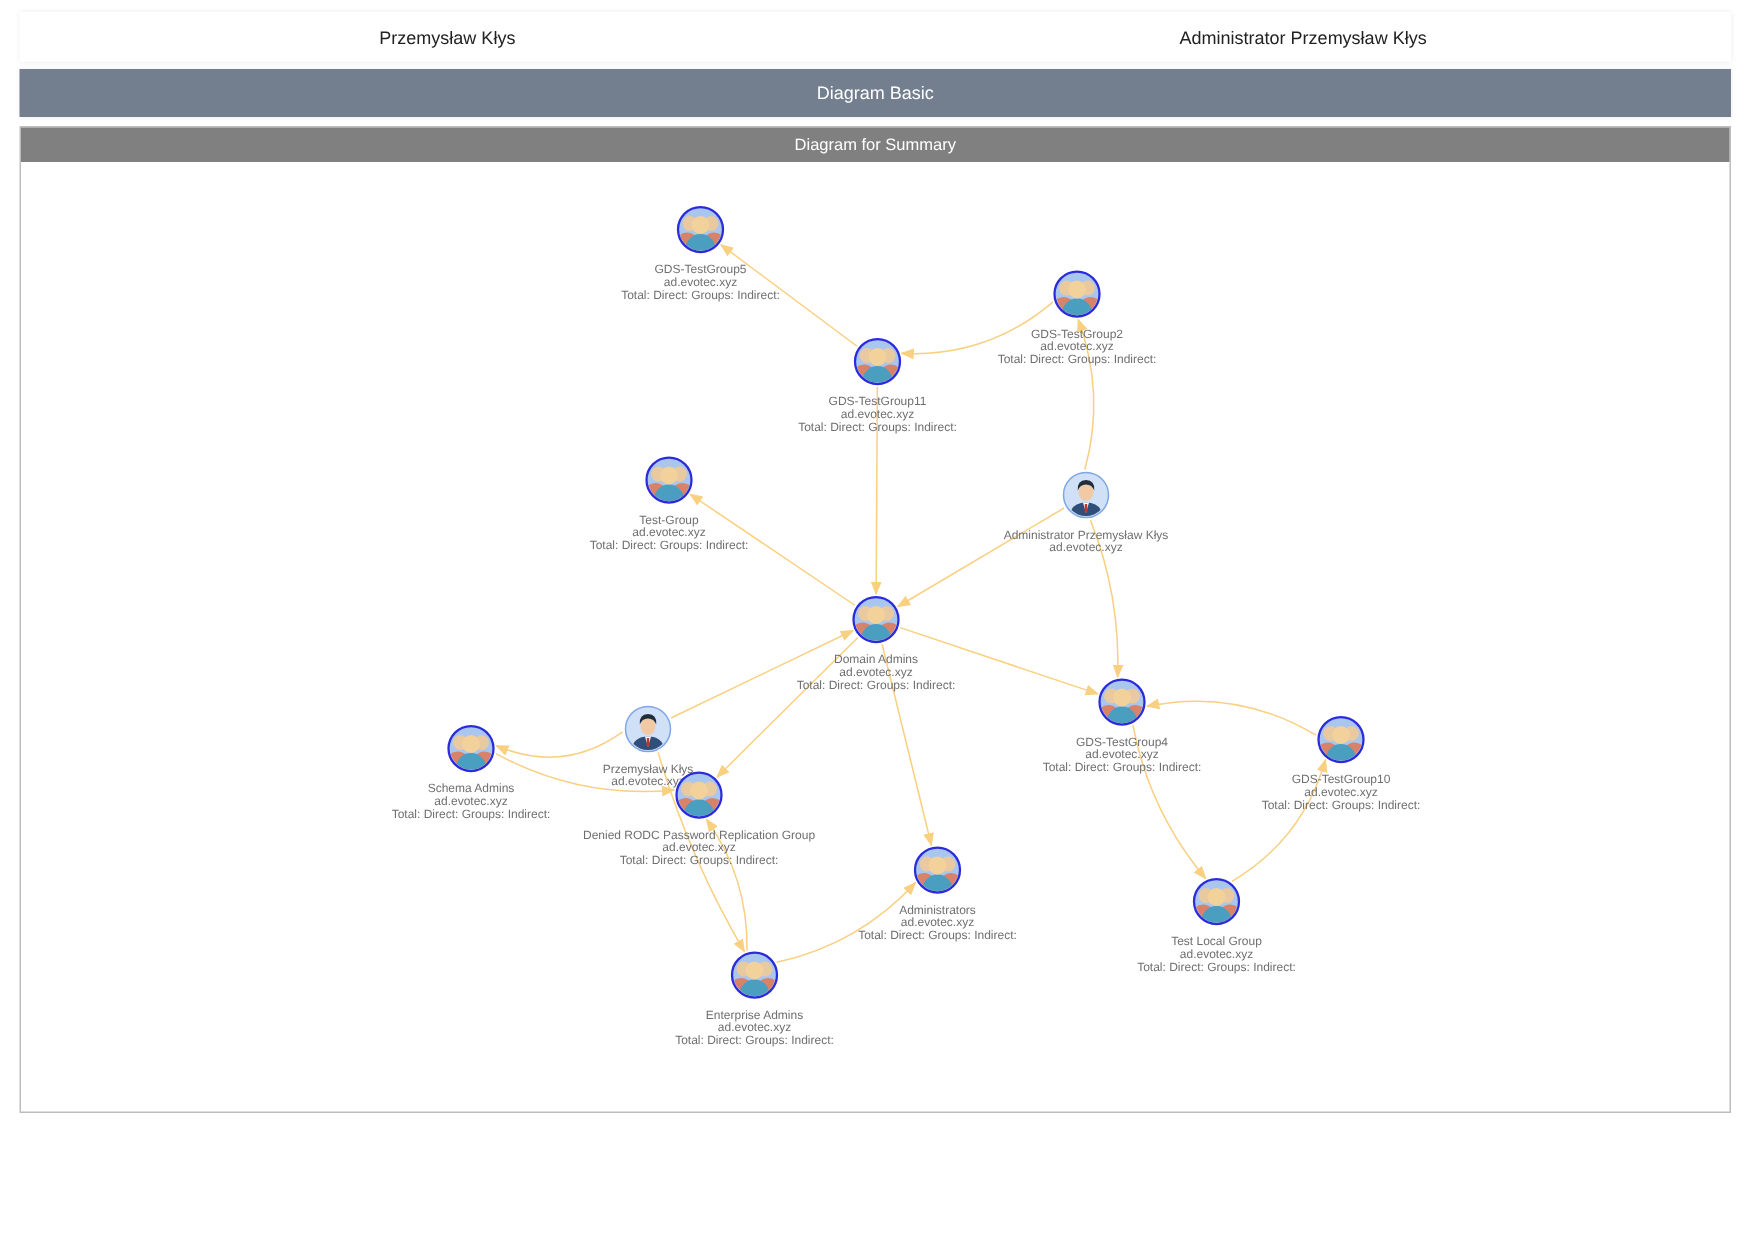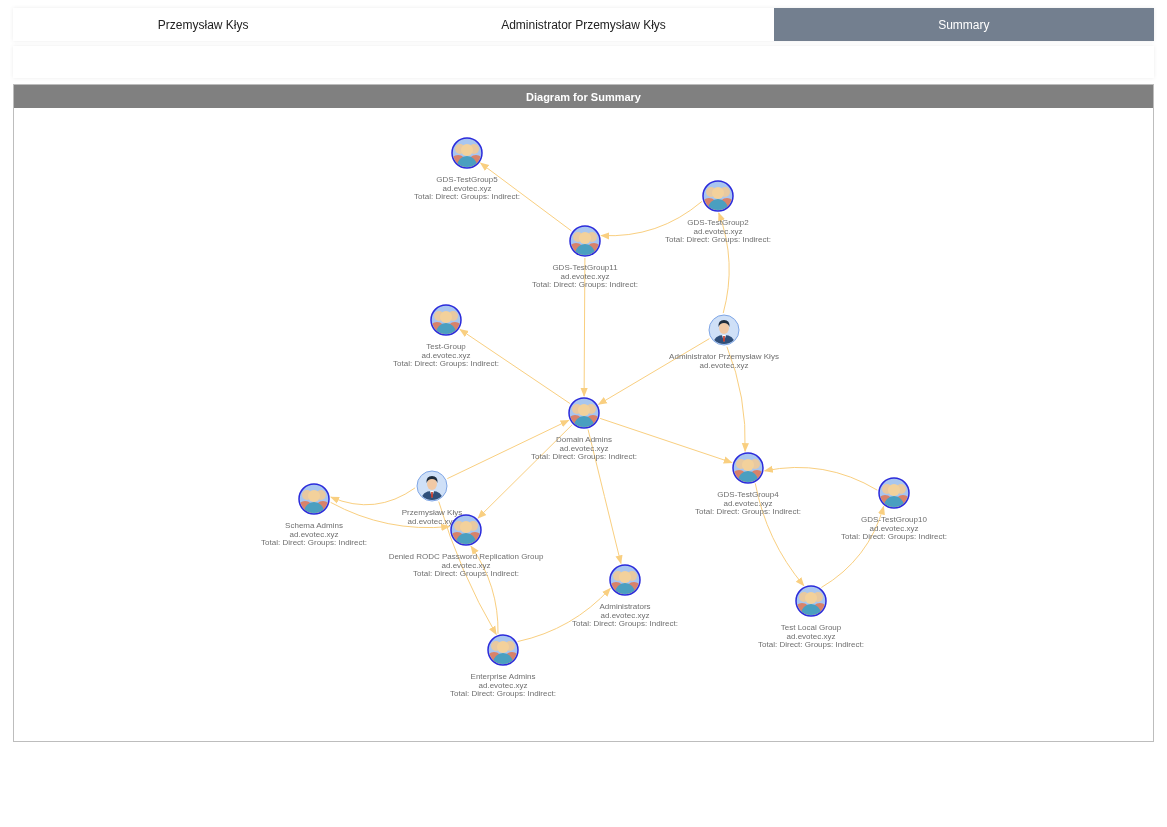--- a/index.html
+++ b/index.html
@@ -4,34 +4,34 @@
 <style>
   html, body { margin: 0; padding: 0; background: #ffffff; }
   body { width: 1167px; height: 827px; position: relative; overflow: hidden; font-family: "Liberation Sans", sans-serif; }
   .tabs-top { position: absolute; left: 13px; top: 8px; width: 1141px; height: 33px; display: flex; background: #fff; box-shadow: 0 0 4px rgba(0,0,0,0.08); }
   .tabs-top .tab { flex: 1; display: flex; align-items: center; justify-content: center; font-size: 12px; color: #222; cursor: pointer; }
   .tabs-top .tab.active { background: #737f8f; color: #fff; }
   .tabs-sub { position: absolute; left: 13px; top: 46px; width: 1141px; height: 32px; display: flex; background: #fff; box-shadow: 0 0 4px rgba(0,0,0,0.08); }
   .tabs-sub .tab { flex: 1; display: flex; align-items: center; justify-content: center; font-size: 12px; color: #222; cursor: pointer; }
   .tabs-sub .tab.active { background: #737f8f; color: #fff; }
   .panel { position: absolute; left: 13px; top: 84px; width: 1141px; height: 658px; border: 1px solid #bdbdbd; box-sizing: border-box; background: #fff; }
-  .panel-header { height: 23px; background: #808080; color: #fff; font-size: 11px; font-weight: bold; display: flex; align-items: center; justify-content: center; }
+  .panel-header { height: 23px; background: #808080; color: #fff; font-size: 11px; font-weight: normal; display: flex; align-items: center; justify-content: center; }
   #diagram { position: absolute; left: 0; top: 0; }
   .node-label { font-family: "Liberation Sans", sans-serif; font-size: 8px; fill: #6f6f6f; }
 </style>
 </head>
 <body>
 
 <div class="tabs-top">
   <div class="tab">Przemysław Kłys</div>
   <div class="tab">Administrator Przemysław Kłys</div>
-  <div class="tab active">Summary</div>
 </div>
 
 <div class="tabs-sub">
+  <div class="tab active">Diagram Basic</div>
 </div>
 
 <div class="panel">
   <div class="panel-header">Diagram for Summary</div>
 </div>
 
 <svg id="diagram" width="1167" height="827" xmlns="http://www.w3.org/2000/svg">
   <defs>
     <marker id="arrow" viewBox="0 0 10 10" refX="9" refY="5" markerWidth="9" markerHeight="9" orient="auto-start-reverse">
       <path d="M0,1 L10,5 L0,9 z" fill="#f9cf80"></path>

